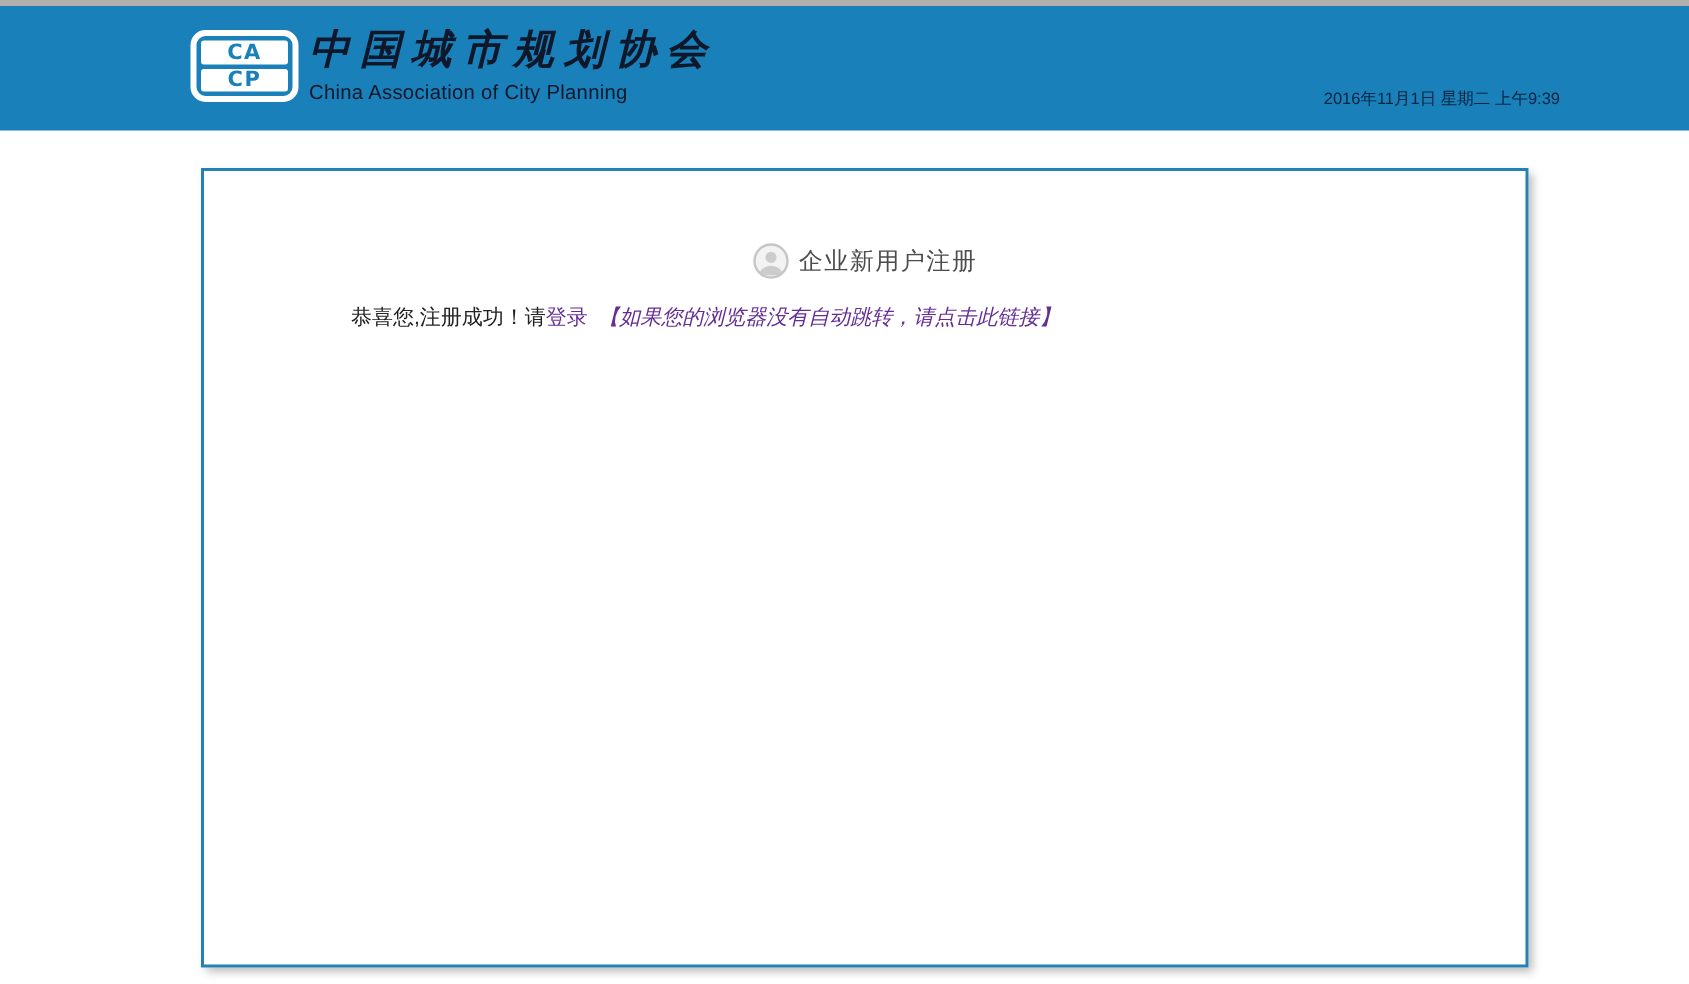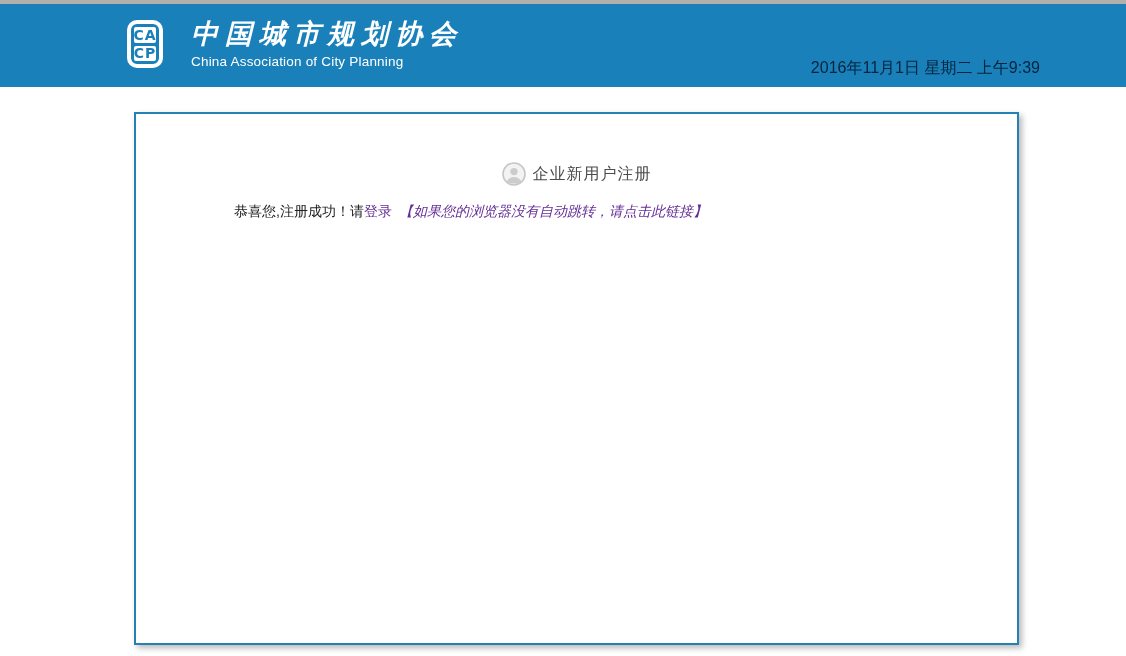--- a/index.html
+++ b/index.html
@@ -13,26 +13,26 @@
   }
   *{margin:0;padding:0;box-sizing:border-box;}
   html,body{background:#fff;}
   body{font-family:"Liberation Sans","DejaVu Sans",sans-serif;}
   .page{position:relative;width:1126px;height:656px;background:#fff;overflow:hidden;}
 
   .top-strip{position:absolute;left:0;top:0;width:100%;height:4px;background:var(--top-strip);}
 
   .header{position:absolute;left:0;top:4px;width:100%;height:83px;background:var(--header-bg);}
   .brand{position:absolute;left:127px;top:15px;display:flex;align-items:center;text-decoration:none;}
-  .logo{width:36px;height:48px;border:4px solid #fff;border-radius:10px;padding:3px;display:flex;flex-direction:column;gap:3px;}
+  .logo{width:72px;height:48px;border:4px solid #fff;border-radius:10px;padding:3px;display:flex;flex-direction:column;gap:3px;}
   .logo-row{flex:1;background:#fff;color:var(--header-bg);font-weight:bold;font-size:14px;line-height:1;display:flex;align-items:center;justify-content:center;border-radius:2px;letter-spacing:1px;font-family:"DejaVu Sans",sans-serif;}
-  .brand-text{margin-left:28px;color:#ffffff;}
+  .brand-text{margin-left:7px;color:#0f172a;}
   .brand-zh{font-family:"DejaVu Serif","Liberation Serif",serif;font-style:italic;font-weight:bold;font-size:27px;line-height:30px;letter-spacing:7px;white-space:nowrap;}
   .brand-en{font-size:13.5px;font-weight:normal;line-height:15px;margin-top:5px;letter-spacing:0.2px;white-space:nowrap;}
-  .datetime{position:absolute;right:86px;top:54px;font-size:16px;color:var(--date-color);white-space:nowrap;}
+  .datetime{position:absolute;right:86px;top:54px;font-size:11px;color:var(--date-color);white-space:nowrap;}
 
   .panel{position:absolute;left:134px;top:112px;width:885px;height:533px;background:#fff;border:2px solid var(--panel-border);box-shadow:3px 3px 6px rgba(0,0,0,0.28);}
   .title-row{position:absolute;left:0;top:48px;width:100%;display:flex;align-items:center;justify-content:center;gap:7px;}
   .avatar{width:24px;height:24px;display:inline-flex;}
   .panel-title{font-size:16px;color:var(--title-color);letter-spacing:1px;}
   .message{position:absolute;left:98px;top:89px;font-size:14px;color:var(--text-color);white-space:nowrap;}
   .message a{color:var(--link-color);text-decoration:none;cursor:pointer;}
   .message a.redirect{margin-left:7px;font-style:italic;}
 </style>
 </head>

